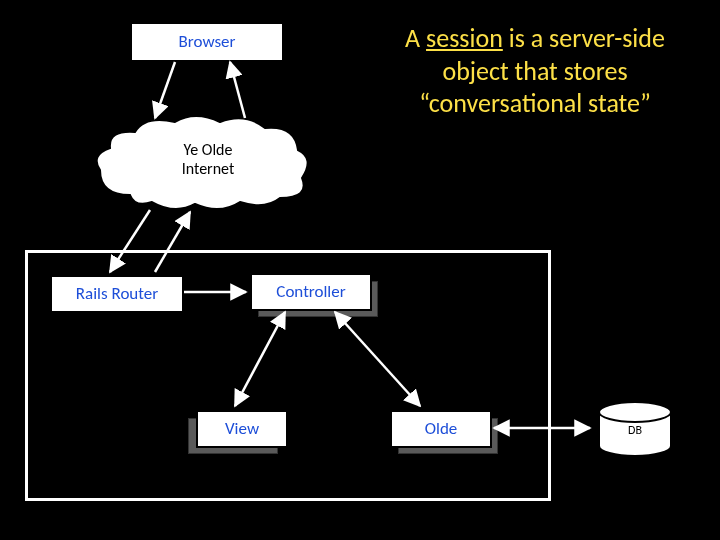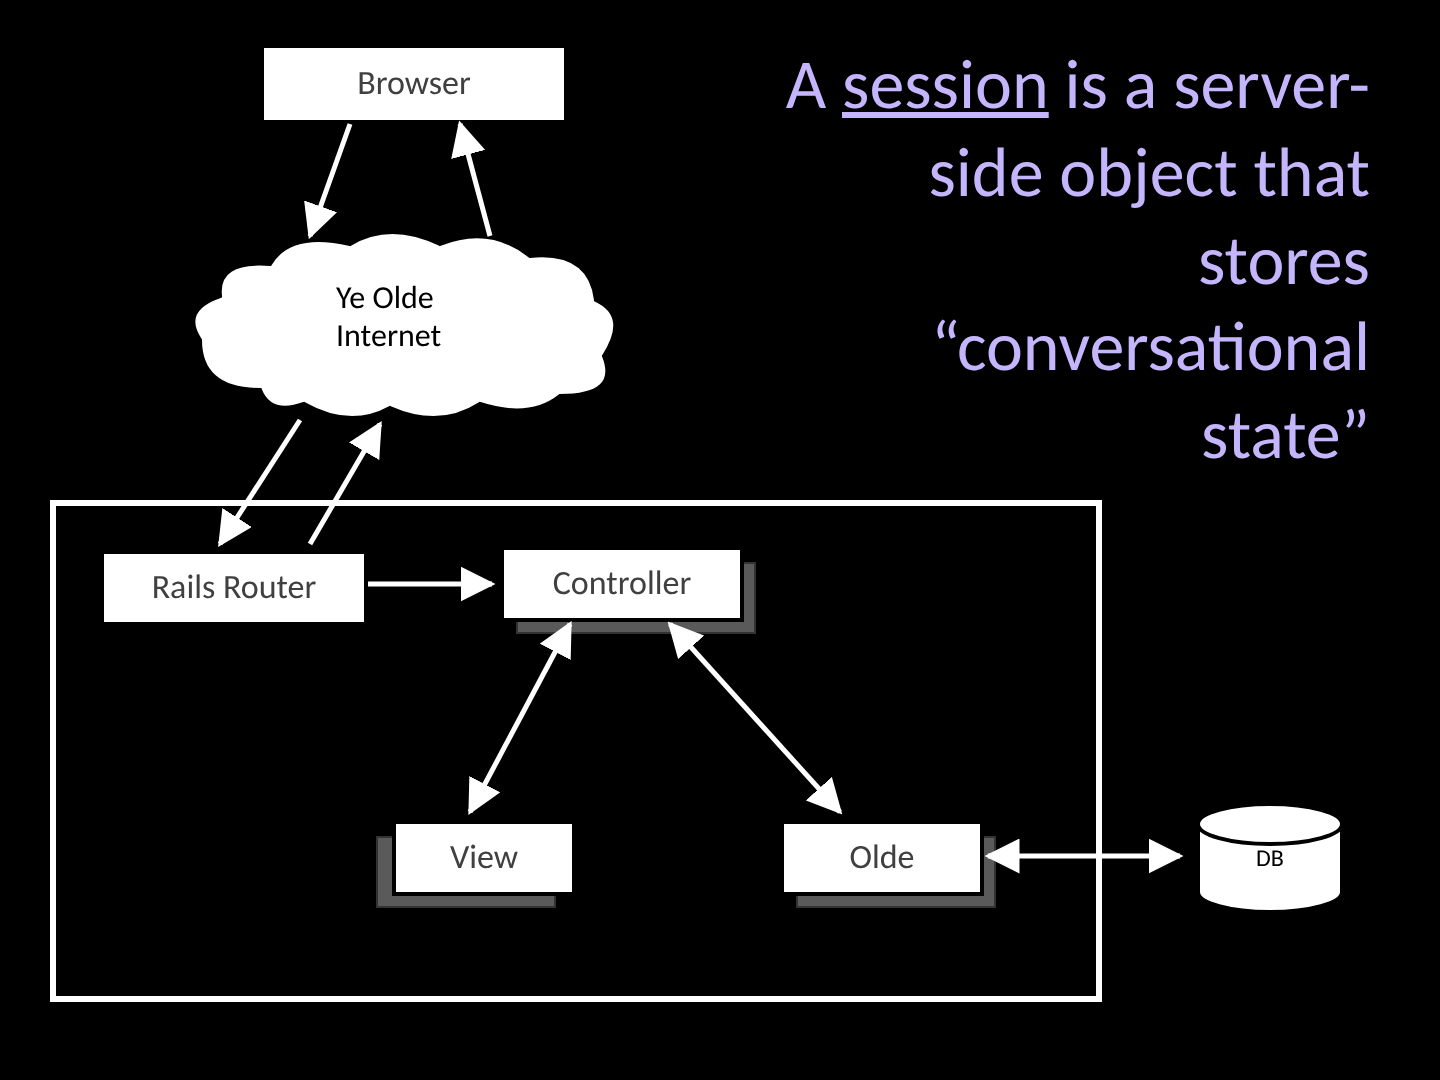--- a/index.html
+++ b/index.html
@@ -1,34 +1,34 @@
 <!DOCTYPE html>
 <html><head>
 <meta charset="utf-8">
 <style>
   html,body{margin:0;padding:0;width:720px;height:540px;background:#000;font-family:Calibri,Arial,sans-serif;overflow:hidden}
   .stage{position:relative;width:720px;height:540px}
-  .box{position:absolute;background:#fff;border:2px solid #000;display:flex;align-items:center;justify-content:center;text-align:center;font-size:17px;line-height:1.15;color:#404040}
-  .caption{position:absolute;color:#c4b5fd;font-size:35px;line-height:1.25;text-align:right;width:300px}
+  .box{position:absolute;background:#fff;border:2px solid #000;display:flex;align-items:center;justify-content:center;text-align:center;font-size:17px;line-height:1.15;color:#1d4ed8}
+  .caption{position:absolute;color:#fde047;font-size:26px;line-height:1.25;text-align:center;width:300px}
   .underline{text-decoration:underline}
   .frame{position:absolute;border:3px solid #fff;background:transparent}
   svg.arrows{position:absolute;left:0;top:0;width:720px;height:540px;pointer-events:none}
   .cloud{position:absolute}
   .db{position:absolute}
   .shadow{position:absolute;background:#5a5a5a;border:1px solid #333}
 </style>
 </head>
 <body>
 
 <div class="stage">
 
   <svg class="cloud" style="left:80px;top:110px;width:240px;height:110px" viewBox="0 0 240 110">
     <path d="M50 85 Q20 85 20 60 Q10 45 30 38 Q28 20 55 22 Q65 5 95 12 Q115 0 140 12 Q165 2 185 18 Q215 15 218 40 Q235 48 222 68 Q230 88 200 88 Q185 100 160 92 Q140 105 115 94 Q95 105 72 92 Q55 98 50 85 Z" fill="#fff" stroke="#000" stroke-width="2"></path>
   </svg>
-  <div style="position:absolute;left:168px;top:140px;width:80px;color:#000;font-size:16px;white-space:pre-line">Ye Olde
+  <div style="position:absolute;left:168px;top:140px;width:80px;text-align:center;color:#000;font-size:16px;white-space:pre-line">Ye Olde
 Internet</div>
 
   <div class="box" style="left:130px;top:22px;width:150px;height:36px">
     <span>Browser</span>
   </div>
 
   <div class="caption" style="left:385px;top:22px">
     <span>A </span><span class="underline">session</span><span> is a server-side object that stores “conversational state”</span>
   </div>
 

